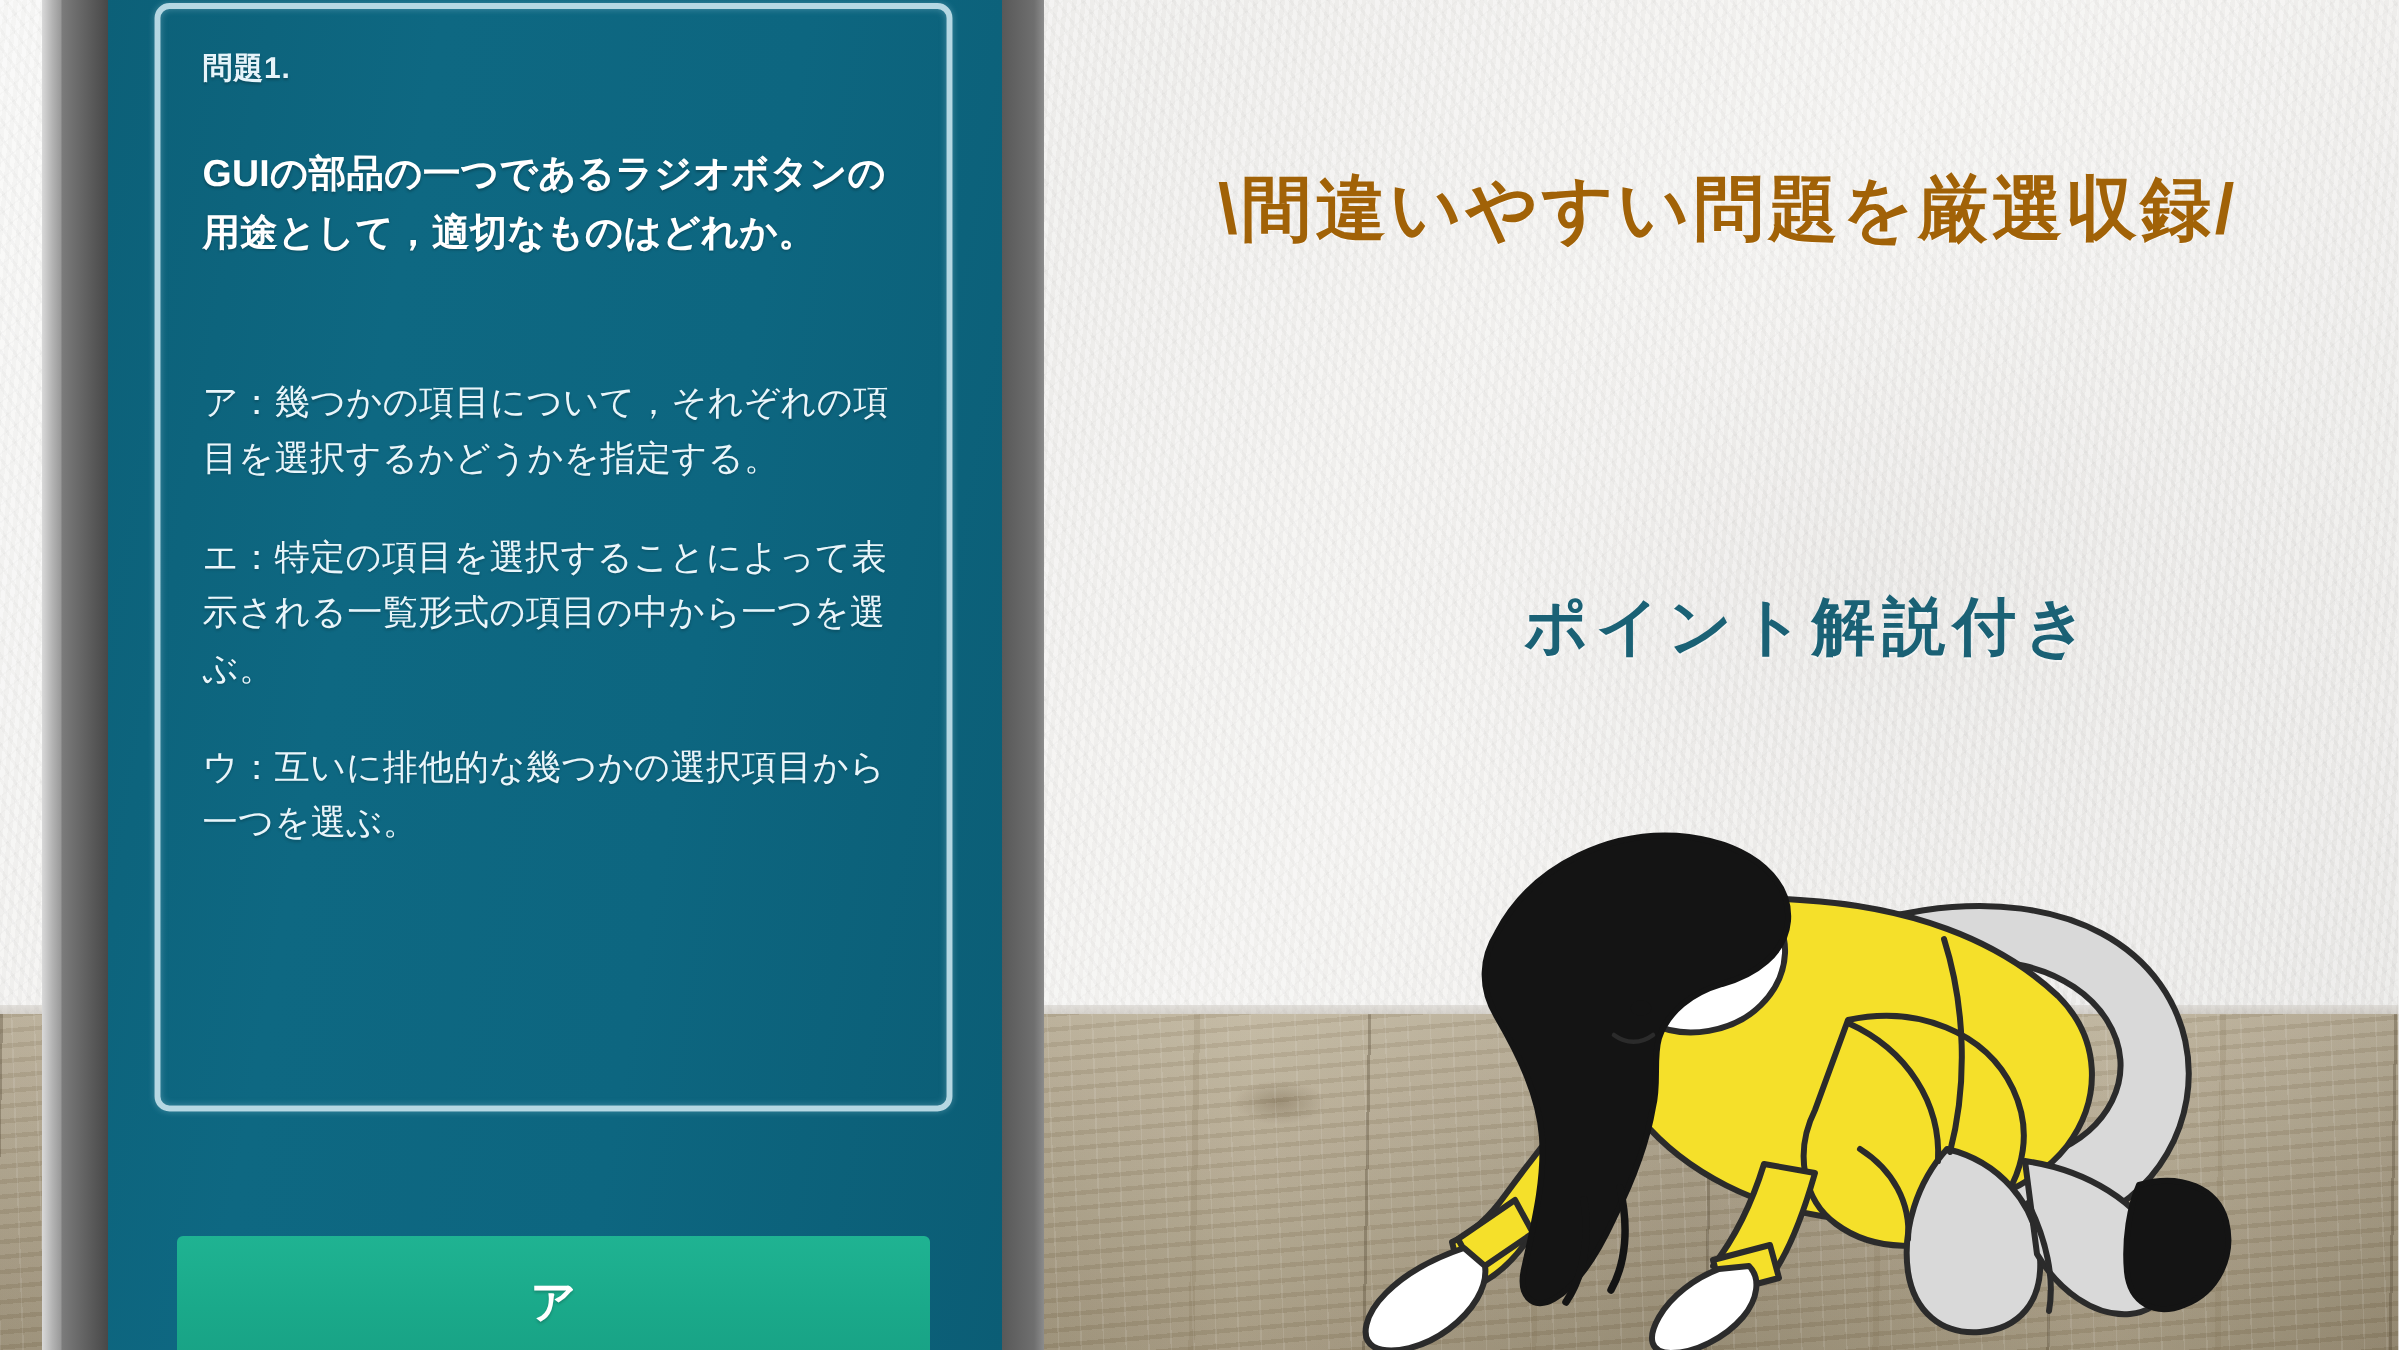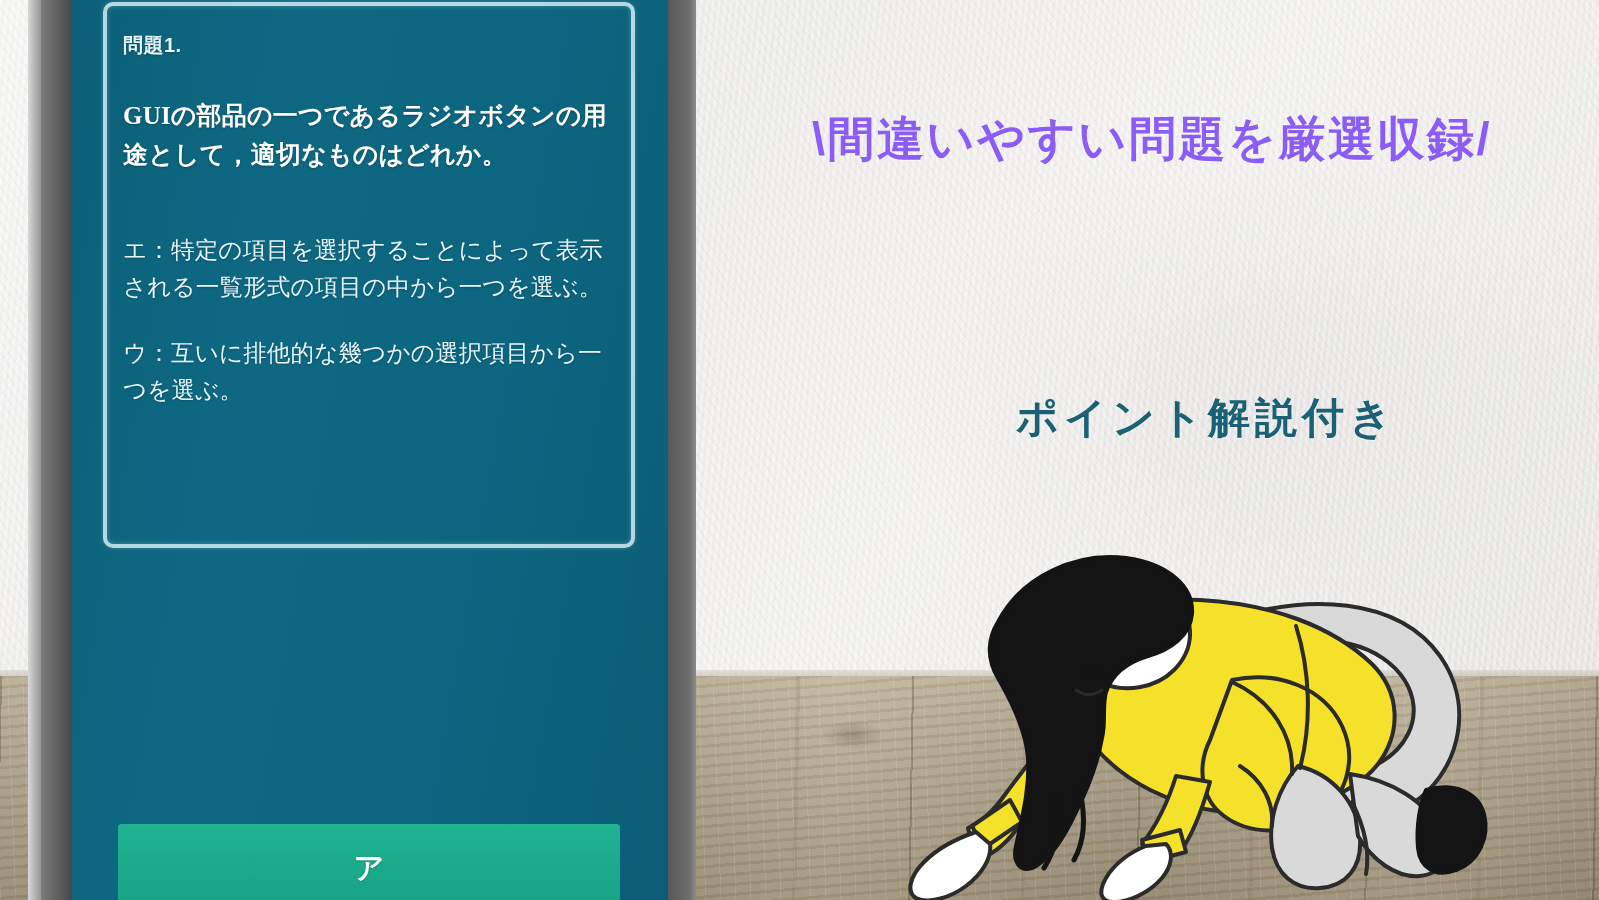--- a/index.html
+++ b/index.html
@@ -62,38 +62,37 @@
     background:linear-gradient(90deg,#7c7c7c 0%,#3a3a3a 6%,#242424 14%,#1d1d1d 50%,#202020 82%,#3f3f3f 92%,#6f6f6f 99%,#8c8c8c 100%);
   }
   .phone-screen{
     position:absolute; left:44px; top:0; width:596px; height:100%;
     background:linear-gradient(100deg,#0c6078 0%,#0e6882 30%,#0d6680 62%,#0b5d75 100%);
     overflow:hidden;
   }
 
   
   .q-card{
-    position:absolute; left:31px; top:14px; width:532px; height:546px;
+    position:absolute; left:31px; top:14px; width:532px; height:739px;
     border:4px solid rgba(196,226,236,.92);
     border-radius:10px;
     box-shadow:0 0 5px rgba(180,220,235,.35) inset, 0 0 4px rgba(170,215,232,.3);
-    padding:26px 22px 14px 16px;
+    padding:26px 22px 14px 28px;
     color:#eaf6fb;
   }
   .q-no{
     font-size:20px; font-weight:700; letter-spacing:.5px;
     color:#e6f4fa; margin-bottom:38px;
     text-shadow:0 1px 2px rgba(0,0,0,.25);
   }
   .q-stem{
     font-size:25px; font-weight:700; line-height:1.54;
     color:#ffffff; letter-spacing:.2px;
     text-shadow:0 1px 2px rgba(0,0,0,.28);
-    margin-bottom:58px;
-    font-family:Liberation Serif, serif;
+    margin-bottom:76px;
   }
   .choice{
     font-size:23.5px; line-height:1.56; font-weight:400;
     color:#e9f5fa; letter-spacing:.2px;
     text-shadow:0 1px 2px rgba(0,0,0,.22);
     margin-bottom:30px;
   }
 
   
   .answer-btn{
@@ -103,21 +102,21 @@
     display:flex; align-items:center; justify-content:center;
     color:#ffffff; font-size:30px; font-weight:700;
     text-shadow:0 1px 2px rgba(0,0,0,.2);
     cursor:pointer;
   }
 
   
   .kicker{
     position:absolute; left:812px; top:108px; width:700px;
     font-size:47px; font-weight:700; letter-spacing:2.5px;
-    color:#8b5cf6; white-space:nowrap;
+    color:#a16207; white-space:nowrap;
     text-shadow:0 1px 0 rgba(255,255,255,.55);
   }
   .head-1{
     position:absolute; left:808px; top:288px;
     font-size:60px; font-weight:700; letter-spacing:5px;
     color:#1a6175; white-space:nowrap;
     text-shadow:0 1px 0 rgba(255,255,255,.5);
   }
   .head-2{
     position:absolute; left:1016px; top:390px;
@@ -214,20 +213,21 @@
 
   <div id="phone">
     <div class="phone-edge-light"></div>
     <div class="phone-body"></div>
 
     <div class="phone-screen">
 
       <div class="q-card">
         <div class="q-no">問題1.</div>
         <div class="q-stem">GUIの部品の一つであるラジオボタンの用途として，適切なものはどれか。</div>
+        <div class="choice">ア：幾つかの項目について，それぞれの項目を選択するかどうかを指定する。</div>
         <div class="choice">エ：特定の項目を選択することによって表示される一覧形式の項目の中から一つを選ぶ。</div>
         <div class="choice">ウ：互いに排他的な幾つかの選択項目から一つを選ぶ。</div>
       </div>
 
       <div class="answer-btn">
         <span>ア</span>
       </div>
 
     </div>
   </div>

